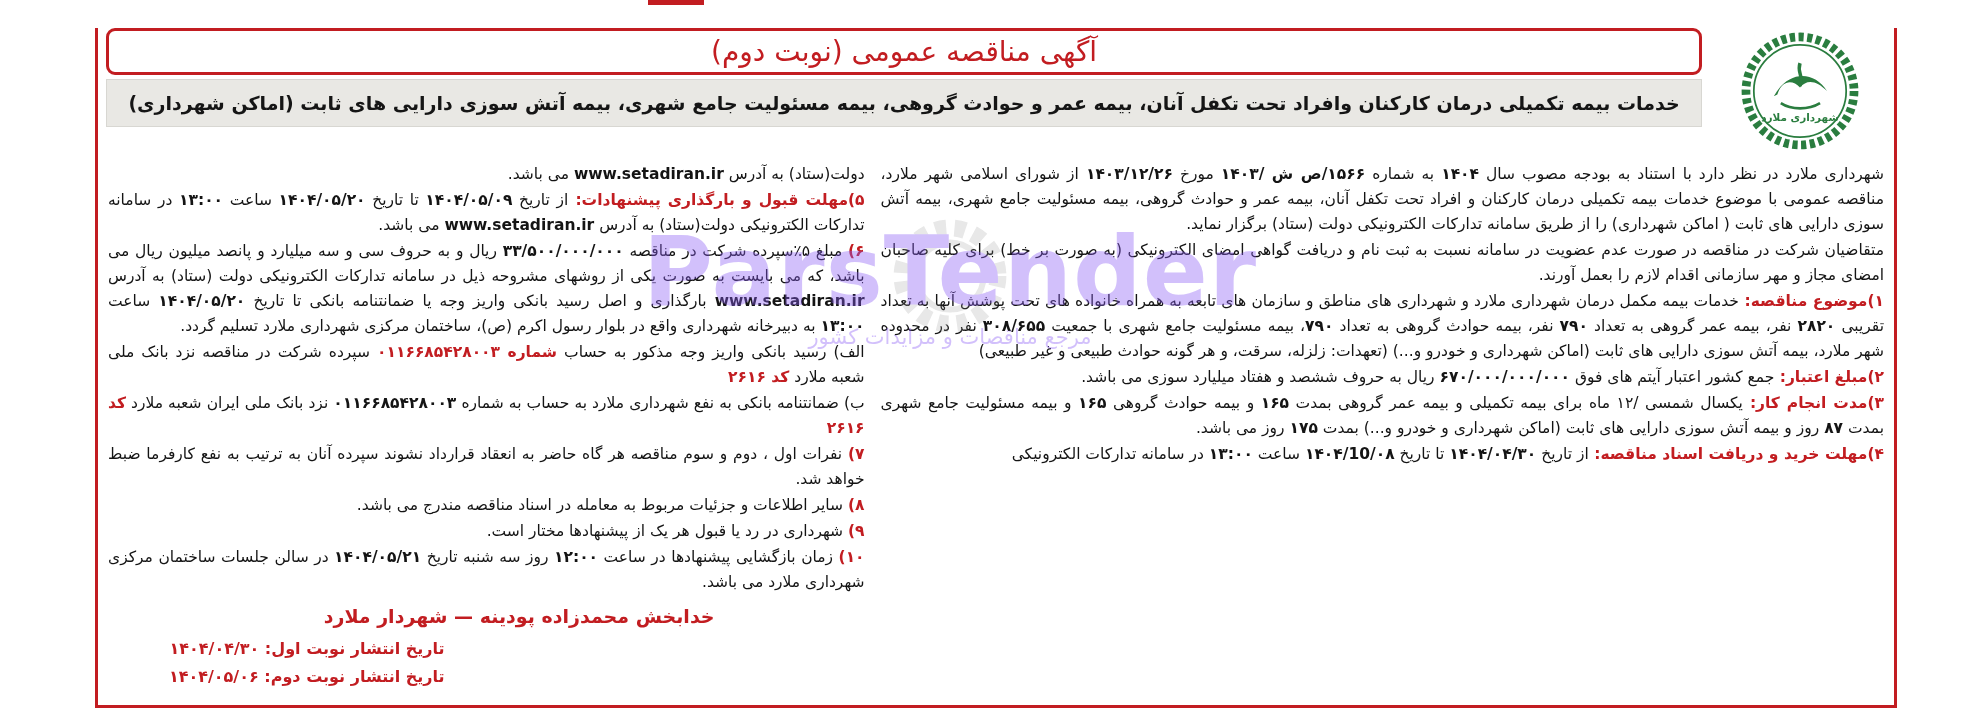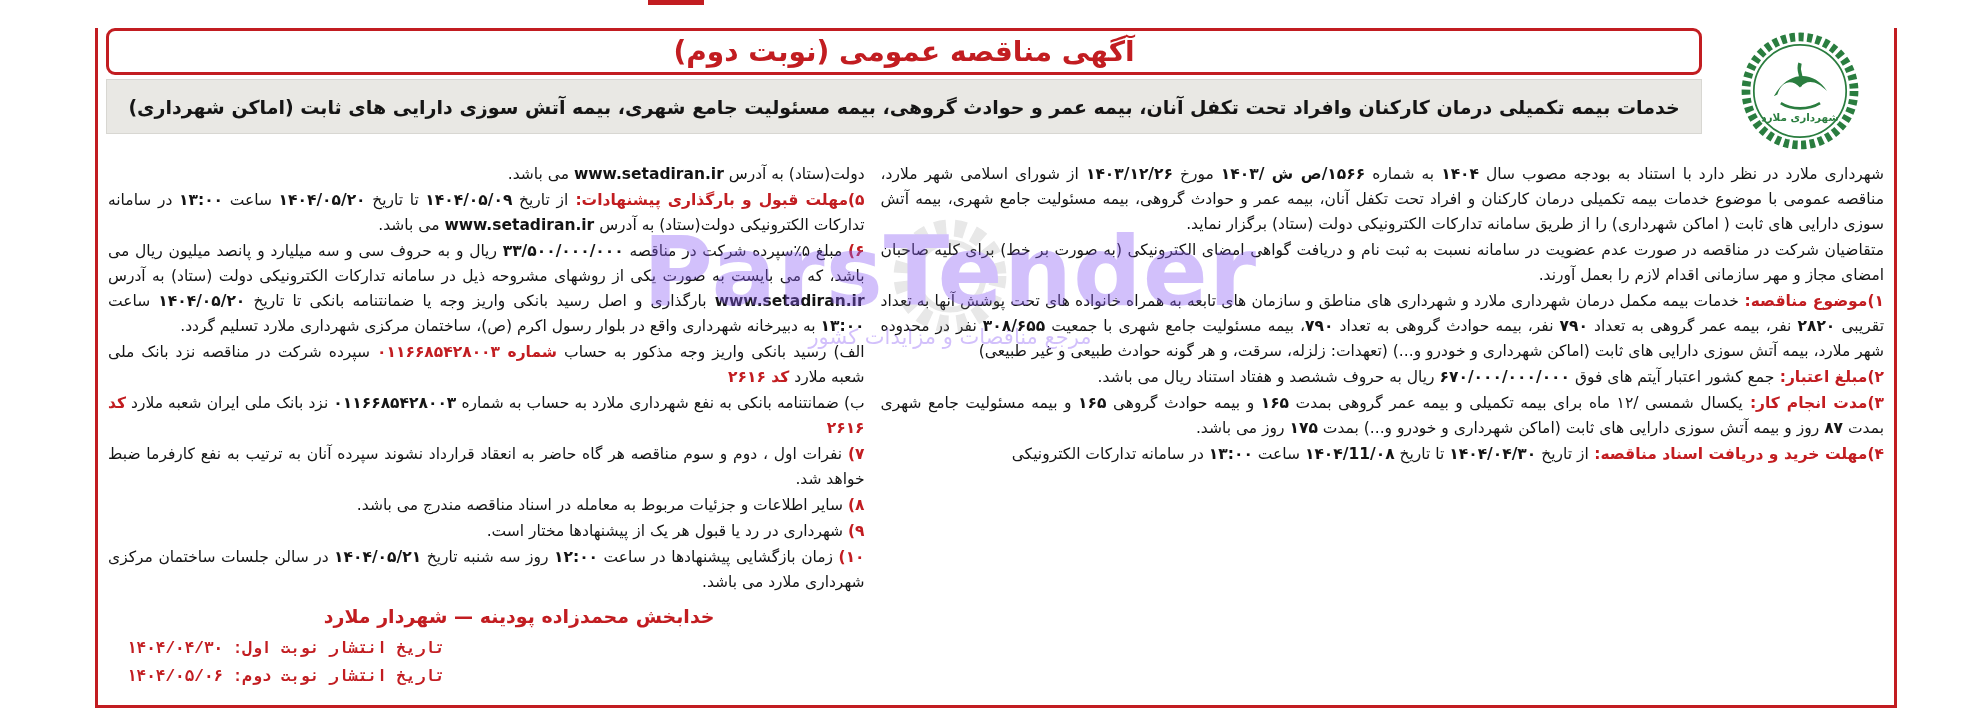--- a/index.html
+++ b/index.html
@@ -32,40 +32,40 @@
   .header-row{display:flex;align-items:flex-start;}
   .logo-wrap{
     flex:0 0 188px;display:flex;justify-content:center;align-items:flex-start;
     padding-top:2px;
   }
   .logo{width:122px;height:122px;}
   .head-boxes{flex:1;min-width:0;padding:0 4px 0 8px;}
   .title-box{
     height:47px;border:3px solid var(--red);border-radius:9px;
     display:flex;align-items:center;justify-content:center;
-    color:var(--red);font-weight:bold;font-size:28px;background:#fff;
+    color:var(--red);font-weight:normal;font-size:28px;background:#fff;
   }
   .subtitle-box{
-    margin-top:4px;height:55px;background:var(--graybar);
+    margin-top:4px;height:48px;background:var(--graybar);
     border:1px solid #d8d7d2;
     display:flex;align-items:center;justify-content:center;
     font-weight:bold;font-size:19px;color:#151515;
   }
   .body-cols{display:flex;gap:16px;padding:10px 10px 0 10px;position:relative;z-index:1;}
   .col-right{flex:0 0 56.5%;}
   .col-left{flex:1;min-width:0;}
   .para{margin:0 0 1px 0;font-size:15.5px;line-height:25px;text-align:justify;color:var(--ink);}
   .seg-n{}
   .seg-b{font-weight:bold;}
   .seg-r{color:var(--red);font-weight:bold;}
   .signature{
     color:var(--red);font-weight:bold;font-size:19px;line-height:30px;
     margin:6px 150px 0 0;white-space:nowrap;
   }
-  .pub-dates{margin:4px 420px 0 0;font-family:Liberation Mono, monospace;}
+  .pub-dates{margin:4px 420px 0 0;}
   .pub-date{color:var(--red);font-weight:bold;font-size:16px;line-height:28px;white-space:nowrap;}
   .watermark{
     position:absolute;top:222px;left:520px;width:860px;
     text-align:center;color:#8b5cf6;opacity:.38;
     pointer-events:none;z-index:4;direction:ltr;
   }
   .watermark-gear{
     position:absolute;left:50%;top:-6px;transform:translateX(-50%);
     width:120px;height:120px;opacity:.55;
   }
@@ -108,23 +108,23 @@
         <div class="subtitle-box">خدمات بیمه تکمیلی درمان کارکنان وافراد تحت تکفل آنان، بیمه عمر و حوادث گروهی، بیمه مسئولیت جامع شهری، بیمه آتش سوزی دارایی های ثابت (اماکن شهرداری)</div>
       </div>
     </div>
 
     <div class="body-cols">
       <div class="col-right">
         <div>
             <p class="para"><span class="seg-n">شهرداری ملارد در نظر دارد با استناد به بودجه مصوب سال </span><span class="seg-b">۱۴۰۴</span><span class="seg-n"> به شماره </span><span class="seg-b">۱۵۶۶/ص ش /۱۴۰۳</span><span class="seg-n"> مورخ </span><span class="seg-b">۱۴۰۳/۱۲/۲۶</span><span class="seg-n"> از شورای اسلامی شهر ملارد، مناقصه عمومی با موضوع خدمات بیمه تکمیلی درمان کارکنان و افراد تحت تکفل آنان، بیمه عمر و حوادث گروهی، بیمه مسئولیت جامع شهری، بیمه آتش سوزی دارایی های ثابت ( اماکن شهرداری) را از طریق سامانه تدارکات الکترونیکی دولت (ستاد) برگزار نماید.</span></p>
             <p class="para"><span class="seg-n">متقاضیان شرکت در مناقصه در صورت عدم عضویت در سامانه نسبت به ثبت نام و دریافت گواهی امضای الکترونیکی (به صورت بر خط) برای کلیه صاحبان امضای مجاز و مهر سازمانی اقدام لازم را بعمل آورند.</span></p>
             <p class="para"><span class="seg-r">۱)موضوع مناقصه: </span><span class="seg-n">خدمات بیمه مکمل درمان شهرداری ملارد و شهرداری های مناطق و سازمان های تابعه به همراه خانواده های تحت پوشش آنها به تعداد تقریبی </span><span class="seg-b">۲۸۲۰</span><span class="seg-n"> نفر، بیمه عمر گروهی به تعداد </span><span class="seg-b">۷۹۰</span><span class="seg-n"> نفر، بیمه حوادث گروهی به تعداد </span><span class="seg-b">۷۹۰</span><span class="seg-n">، بیمه مسئولیت جامع شهری با جمعیت </span><span class="seg-b">۳۰۸/۶۵۵</span><span class="seg-n"> نفر در محدوده شهر ملارد، بیمه آتش سوزی دارایی های ثابت (اماکن شهرداری و خودرو و...) (تعهدات: زلزله، سرقت، و هر گونه حوادث طبیعی و غیر طبیعی)</span></p>
-            <p class="para"><span class="seg-r">۲)مبلغ اعتبار: </span><span class="seg-n">جمع کشور اعتبار آیتم های فوق </span><span class="seg-b">۶۷۰/۰۰۰/۰۰۰/۰۰۰</span><span class="seg-n"> ریال به حروف ششصد و هفتاد استناد ریال می باشد.</span></p>
+            <p class="para"><span class="seg-r">۲)مبلغ اعتبار: </span><span class="seg-n">جمع کشور اعتبار آیتم های فوق </span><span class="seg-b">۶۷۰/۰۰۰/۰۰۰/۰۰۰</span><span class="seg-n"> ریال به حروف ششصد و هفتاد میلیارد سوزی می باشد.</span></p>
             <p class="para"><span class="seg-r">۳)مدت انجام کار: </span><span class="seg-n">یکسال شمسی /۱۲ ماه برای بیمه تکمیلی و بیمه عمر گروهی بمدت </span><span class="seg-b">۱۶۵</span><span class="seg-n"> و بیمه حوادث گروهی </span><span class="seg-b">۱۶۵</span><span class="seg-n"> و بیمه مسئولیت جامع شهری بمدت </span><span class="seg-b">۸۷</span><span class="seg-n"> روز و بیمه آتش سوزی دارایی های ثابت (اماکن شهرداری و خودرو و...) بمدت </span><span class="seg-b">۱۷۵</span><span class="seg-n"> روز می باشد.</span></p>
-            <p class="para"><span class="seg-r">۴)مهلت خرید و دریافت اسناد مناقصه: </span><span class="seg-n">از تاریخ </span><span class="seg-b">۱۴۰۴/۰۴/۳۰</span><span class="seg-n"> تا تاریخ </span><span class="seg-b">۱۴۰۴/11/۰۸</span><span class="seg-n"> ساعت </span><span class="seg-b">۱۳:۰۰</span><span class="seg-n"> در سامانه تدارکات الکترونیکی</span></p>
+            <p class="para"><span class="seg-r">۴)مهلت خرید و دریافت اسناد مناقصه: </span><span class="seg-n">از تاریخ </span><span class="seg-b">۱۴۰۴/۰۴/۳۰</span><span class="seg-n"> تا تاریخ </span><span class="seg-b">۱۴۰۴/10/۰۸</span><span class="seg-n"> ساعت </span><span class="seg-b">۱۳:۰۰</span><span class="seg-n"> در سامانه تدارکات الکترونیکی</span></p>
           </div>
       </div>
       <div class="col-left">
         <div>
             <p class="para"><span class="seg-n">دولت(ستاد) به آدرس </span><span class="seg-b">www.setadiran.ir</span><span class="seg-n"> می باشد.</span></p>
             <p class="para"><span class="seg-r">۵)مهلت قبول و بارگذاری پیشنهادات: </span><span class="seg-n">از تاریخ </span><span class="seg-b">۱۴۰۴/۰۵/۰۹</span><span class="seg-n"> تا تاریخ </span><span class="seg-b">۱۴۰۴/۰۵/۲۰</span><span class="seg-n"> ساعت </span><span class="seg-b">۱۳:۰۰</span><span class="seg-n"> در سامانه تدارکات الکترونیکی دولت(ستاد) به آدرس </span><span class="seg-b">www.setadiran.ir</span><span class="seg-n"> می باشد.</span></p>
             <p class="para"><span class="seg-r">۶)</span><span class="seg-n"> مبلغ ۵٪سپرده شرکت در مناقصه </span><span class="seg-b">۳۳/۵۰۰/۰۰۰/۰۰۰</span><span class="seg-n"> ریال و به حروف سی و سه میلیارد و پانصد میلیون ریال می باشد، که می بایست به صورت یکی از روشهای مشروحه ذیل در سامانه تدارکات الکترونیکی دولت (ستاد) به آدرس </span><span class="seg-b">www.setadiran.ir</span><span class="seg-n"> بارگذاری و اصل رسید بانکی واریز وجه یا ضمانتنامه بانکی تا تاریخ </span><span class="seg-b">۱۴۰۴/۰۵/۲۰</span><span class="seg-n"> ساعت </span><span class="seg-b">۱۳:۰۰</span><span class="seg-n"> به دبیرخانه شهرداری واقع در بلوار رسول اکرم (ص)، ساختمان مرکزی شهرداری ملارد تسلیم گردد.</span></p>
             <p class="para"><span class="seg-n">الف) رسید بانکی واریز وجه مذکور به حساب </span><span class="seg-r">شماره ۰۱۱۶۶۸۵۴۲۸۰۰۳</span><span class="seg-n"> سپرده شرکت در مناقصه نزد بانک ملی شعبه ملارد </span><span class="seg-r">کد ۲۶۱۶</span></p>
             <p class="para"><span class="seg-n">ب) ضمانتنامه بانکی به نفع شهرداری ملارد به حساب به شماره </span><span class="seg-b">۰۱۱۶۶۸۵۴۲۸۰۰۳</span><span class="seg-n"> نزد بانک ملی ایران شعبه ملارد </span><span class="seg-r">کد ۲۶۱۶</span></p>
             <p class="para"><span class="seg-r">۷)</span><span class="seg-n"> نفرات اول ، دوم و سوم مناقصه هر گاه حاضر به انعقاد قرارداد نشوند سپرده آنان به ترتیب به نفع کارفرما ضبط خواهد شد.</span></p>

